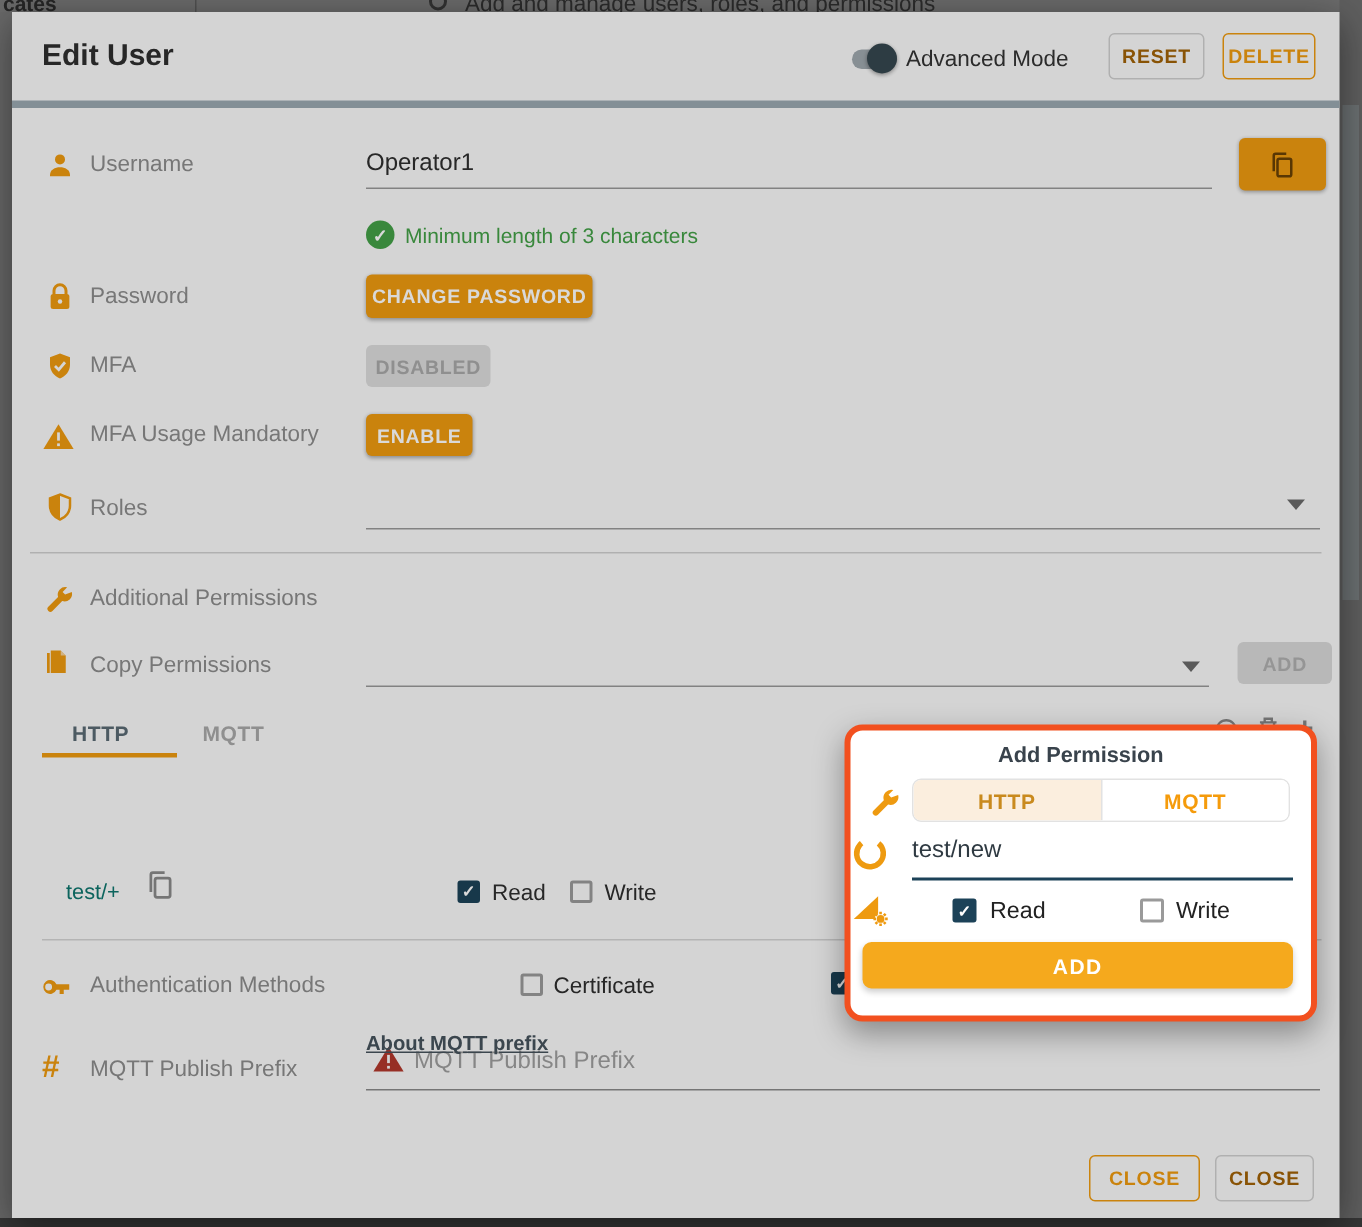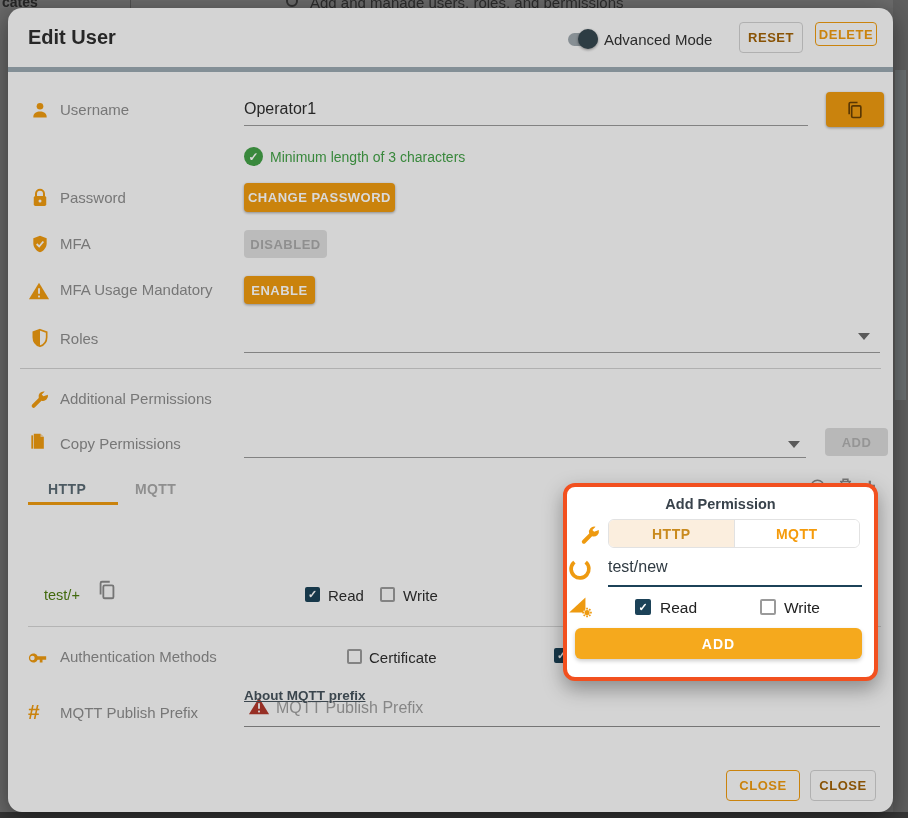--- a/index.html
+++ b/index.html
@@ -7,21 +7,21 @@
   body { font-family:"Liberation Sans", sans-serif; background:#7b7b7b; position:relative; overflow:hidden; }
   .abs { position:absolute; }
 
   
   #top-strip { left:0; top:0; width:908px; height:8px; background:#7d7d7d; overflow:hidden; color:#2d2d2d; font-size:14px; font-weight:700;text-decoration:underline; }
   #right-strip { right:0; top:0; width:15px; height:818px; background:#707070; }
   #right-thumb { right:2px; top:70px; width:11px; height:330px; background:#7e8486; }
   #bottom-strip { left:0; bottom:0; width:908px; height:6px; background:#3f3f3f; }
 
   
-  #dialog { left:8px; top:8px; width:885px; height:804px; background:#fafafa; border-radius:14px; box-shadow:0 6px 24px rgba(0,0,0,.45); z-index:10; }
+  #dialog { left:8px; top:8px; width:885px; height:804px; background:#fafafa; border-radius:0; box-shadow:0 6px 24px rgba(0,0,0,.45); z-index:10; }
   .hdr-title { left:20px; top:18px; font-size:20px; font-weight:700; color:#2e2e2e; }
   .hdr-divider { left:0; top:59px; width:100%; height:5px; background:#9AA9B1; }
 
   .toggle-track { left:560px; top:25px; width:30px; height:13px; background:#9fa8ae; border-radius:7px; }
   .toggle-knob { left:570px; top:21px; width:20px; height:20px; background:#36474F; border-radius:50%; box-shadow:0 1px 3px rgba(0,0,0,.4); }
   .toggle-label { left:596px; top:23px; font-size:15px; color:#333; }
 
   .btn { position:absolute; display:flex; align-items:center; justify-content:center; font-size:13px; font-weight:700; letter-spacing:.5px; border-radius:4px; cursor:pointer; }
   .btn-outline-gray  { border:1px solid #cfcfcf; color:#a16207; background:transparent; }
   .btn-outline-orange{ border:1px solid #EE9A10; color:#EE9A10; background:transparent; }
@@ -86,21 +86,21 @@
   </div>
 <div class="abs" id="bottom-strip"></div>
 
 <div class="abs" id="dialog">
 
   <div class="abs hdr-title">Edit User</div>
   <div class="abs toggle-track"></div>
   <div class="abs toggle-knob"></div>
   <div class="abs toggle-label">Advanced Mode</div>
   <div class="btn btn-outline-gray" style="left:731px; top:14px; width:64px; height:31px;">RESET</div>
-  <div class="btn btn-outline-orange" style="left:807px; top:14px; width:62px; height:24px;">DELETE</div>
+  <div class="btn btn-outline-orange" style="left:807px; top:14px; width:62px; height:31px;">DELETE</div>
   <div class="abs hdr-divider"></div>
 
   <span class="row-icon" style="left:22px; top:92px;">
     <svg viewBox="0 0 24 24" width="20" height="20" fill="currentColor">
         <circle cx="12" cy="7.5" r="4"></circle>
         <path d="M4 20c0-4.2 4-6.2 8-6.2s8 2 8 6.2V21H4z"></path>
       </svg>
   </span>
   <span class="row-label" style="left:52px; top:93px;">Username</span>
   <span class="field-value" style="left:236px; top:92px;">Operator1</span>
@@ -181,21 +181,21 @@
   <span class="field-value" style="left:236px; top:430px;"></span>
   <div class="caret" style="left:780px; top:433px;"></div>
   <div class="field-underline" style="left:236px; top:449px; width:562px;"></div>
   <div class="btn" style="left:817px; top:420px; width:63px; height:28px; background:#d9d9d9; color:#b0b0b0;">ADD</div>
 
   <span class="tab active" style="left:40px; top:473px;">HTTP</span>
   <span class="tab inactive" style="left:127px; top:473px;">MQTT</span>
   <div class="tab-underline" style="left:20px; top:494px; width:90px;"></div>
 
   <div class="tbl-row" style="left:20px; top:553px; width:853px; height:66px;">
-    <span class="abs" style="left:16px; top:26px; font-size:14.5px; color:#4d7c0f;">test/+</span>
+    <span class="abs" style="left:16px; top:26px; font-size:14.5px; color:#0f766e;">test/+</span>
     <span class="abs" style="left:68px; top:18px;">
       <svg viewBox="0 0 24 24" width="22" height="22" fill="none" stroke="#8a8a8a" stroke-width="2">
           <rect x="8" y="7" width="11" height="14" rx="1.5"></rect>
           <path d="M5 17V4.5A1.5 1.5 0 0 1 6.5 3H15"></path>
         </svg>
     </span>
     <div class="cb checked" style="left:277px; top:26px;">✓</div>
     <span class="cb-label" style="left:300px; top:26px;">Read</span>
     <div class="cb unchecked" style="left:352px; top:26px;"></div>
     <span class="cb-label" style="left:375px; top:26px;">Write</span>

